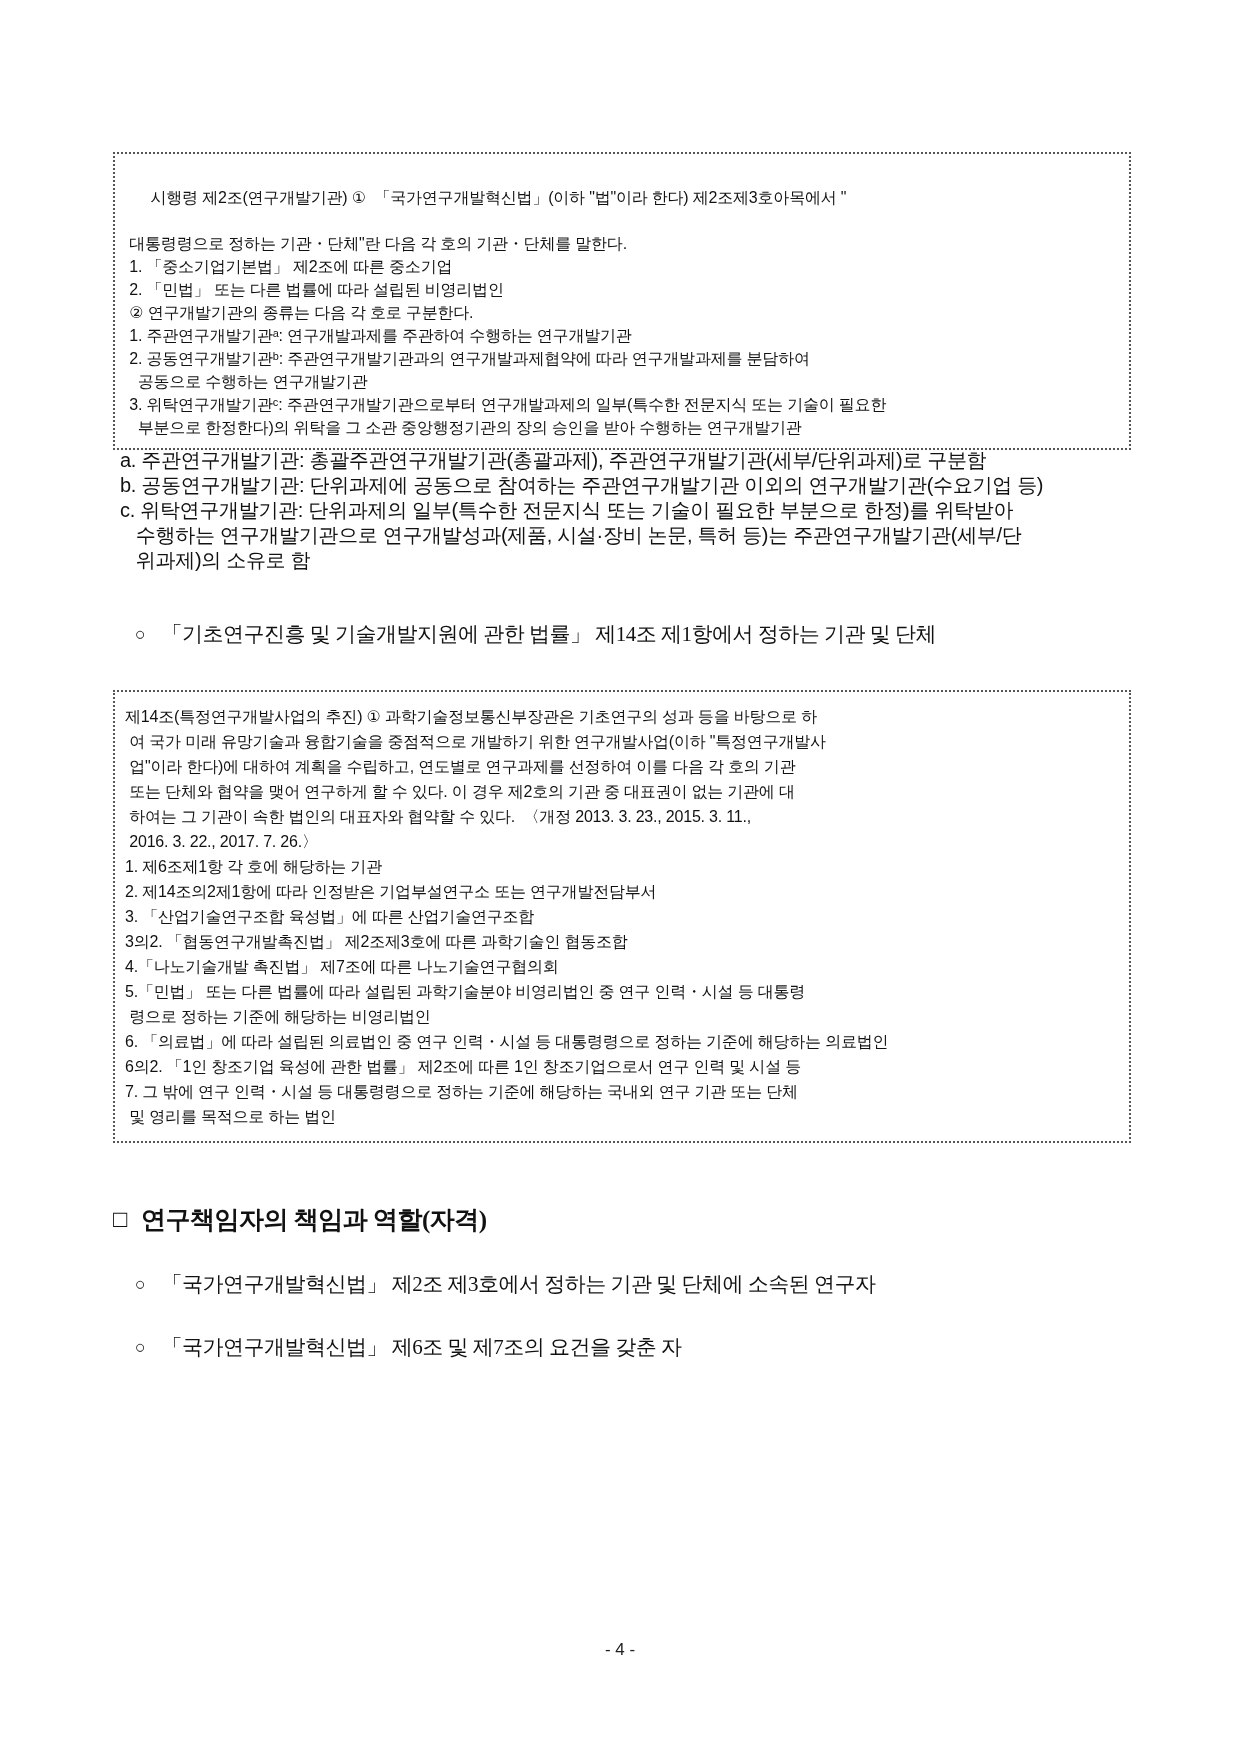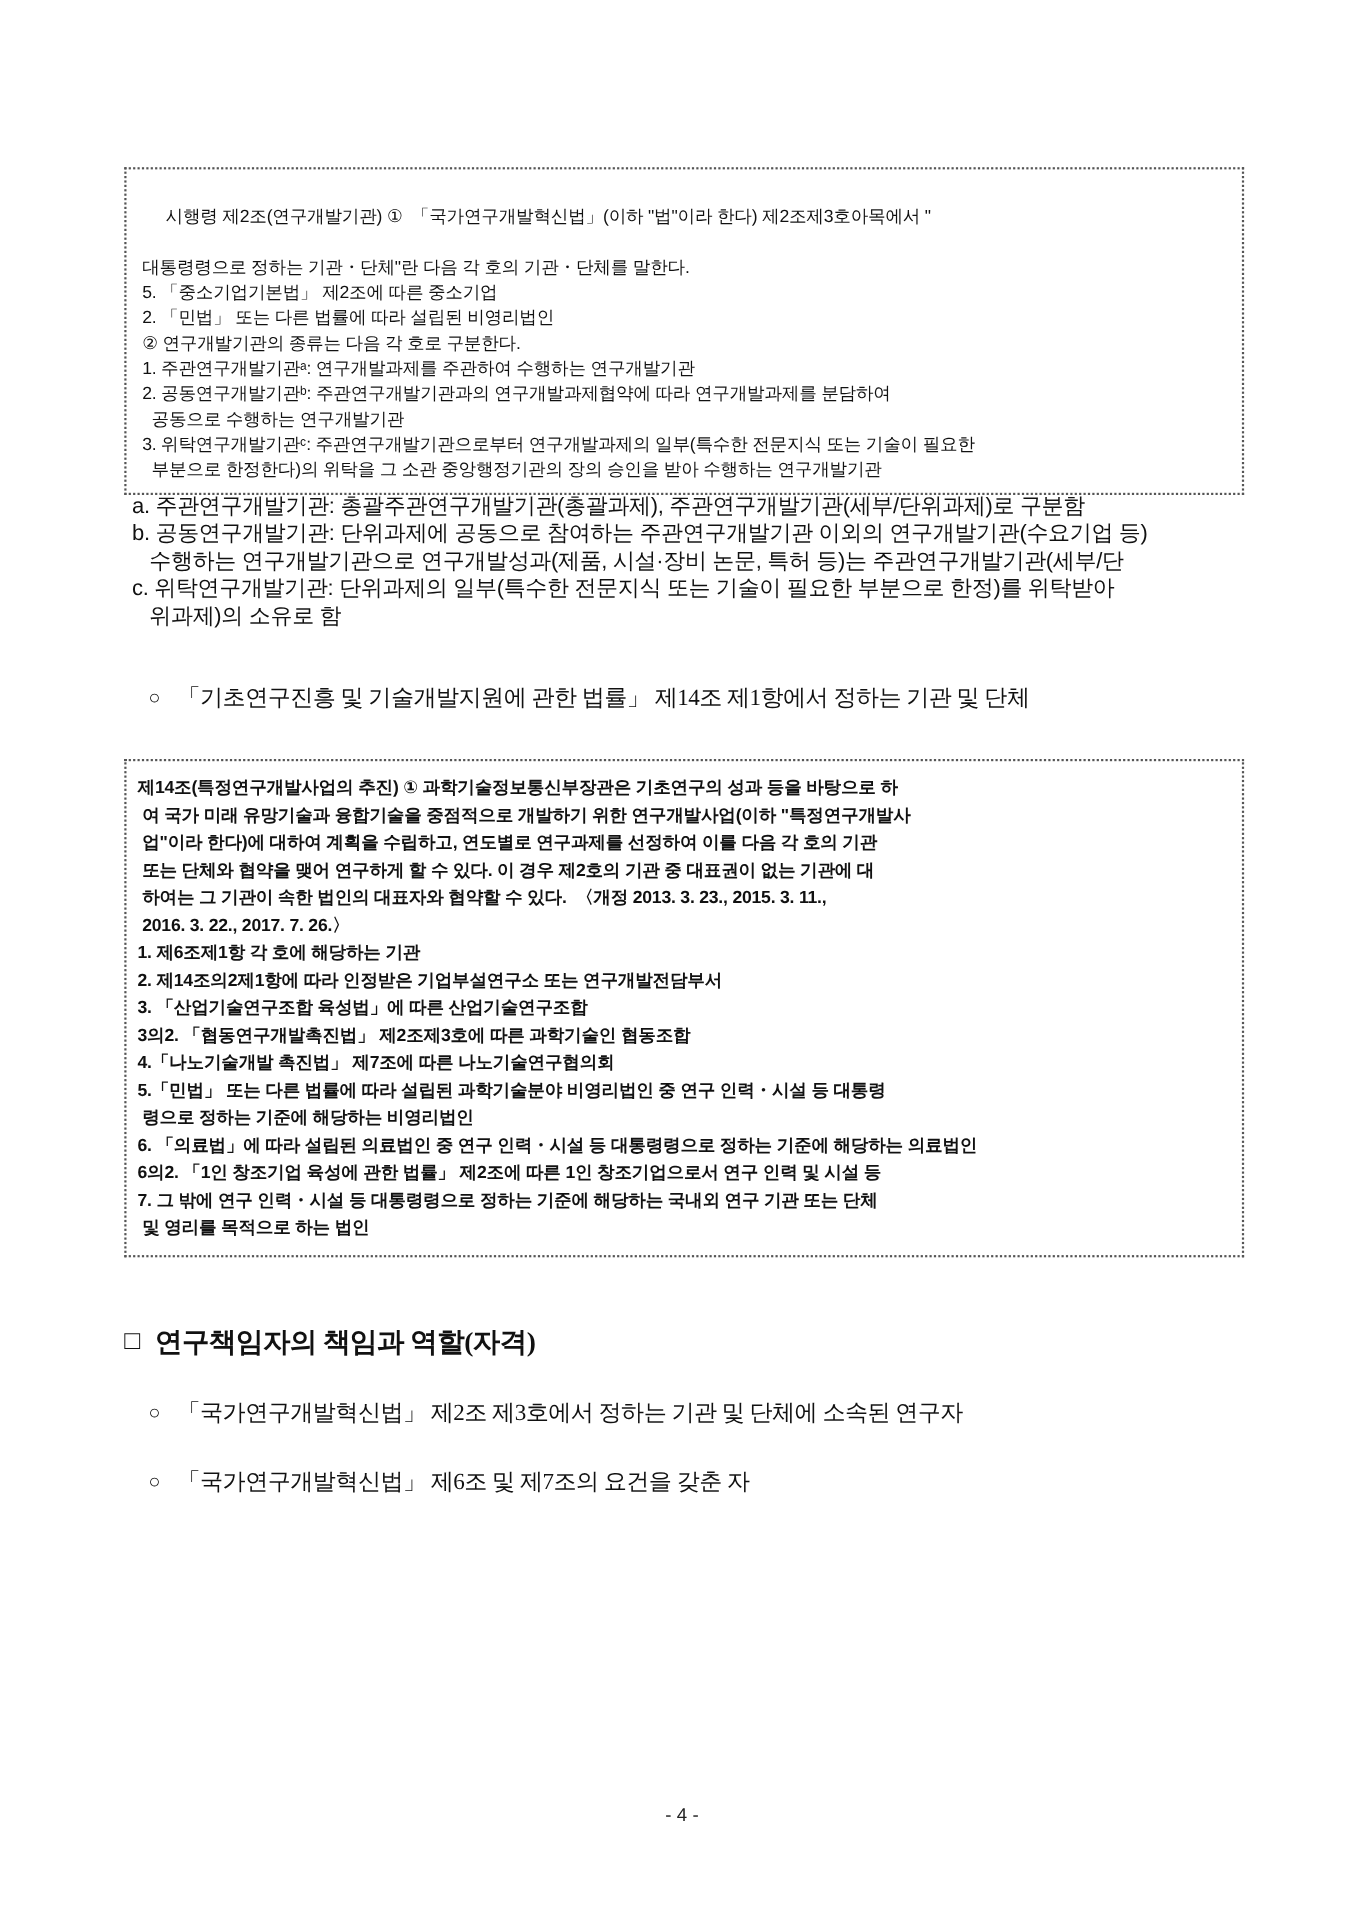--- a/index.html
+++ b/index.html
@@ -60,47 +60,47 @@
 <body>
 
 <div class="content">
 
   <div class="law-box" id="box1" style="top:152px;">
     <div class="line">
       <span class="lead-bold">시행령 제2조(연구개발기관)</span><span> ①  「국가연구개발혁신법」(이하 "법"이라 한다) 제2조제3호아목에서 "</span>
     </div>
     <div>
         <div class="line"> 대통령령으로 정하는 기관・단체"란 다음 각 호의 기관・단체를 말한다.</div>
-        <div class="line"> 5. 「중소기업기본법」 제2조에 따른 중소기업</div>
+        <div class="line"> 1. 「중소기업기본법」 제2조에 따른 중소기업</div>
         <div class="line"> 2. 「민법」 또는 다른 법률에 따라 설립된 비영리법인</div>
         <div class="line"> ② 연구개발기관의 종류는 다음 각 호로 구분한다.</div>
         <div class="line"> 1. 주관연구개발기관ᵃ: 연구개발과제를 주관하여 수행하는 연구개발기관</div>
         <div class="line"> 2. 공동연구개발기관ᵇ: 주관연구개발기관과의 연구개발과제협약에 따라 연구개발과제를 분담하여</div>
         <div class="line">   공동으로 수행하는 연구개발기관</div>
         <div class="line"> 3. 위탁연구개발기관ᶜ: 주관연구개발기관으로부터 연구개발과제의 일부(특수한 전문지식 또는 기술이 필요한</div>
         <div class="line">   부분으로 한정한다)의 위탁을 그 소관 중앙행정기관의 장의 승인을 받아 수행하는 연구개발기관</div>
       </div>
   </div>
 
   <div class="footnotes">
     <div>
         <div class="line">a. 주관연구개발기관: 총괄주관연구개발기관(총괄과제), 주관연구개발기관(세부/단위과제)로 구분함</div>
         <div class="line">b. 공동연구개발기관: 단위과제에 공동으로 참여하는 주관연구개발기관 이외의 연구개발기관(수요기업 등)</div>
+        <div class="line">c. 위탁연구개발기관: 단위과제의 일부(특수한 전문지식 또는 기술이 필요한 부분으로 한정)를 위탁받아</div>
         <div class="line">   수행하는 연구개발기관으로 연구개발성과(제품, 시설·장비 논문, 특허 등)는 주관연구개발기관(세부/단</div>
-        <div class="line">c. 위탁연구개발기관: 단위과제의 일부(특수한 전문지식 또는 기술이 필요한 부분으로 한정)를 위탁받아</div>
         <div class="line">   위과제)의 소유로 함</div>
       </div>
   </div>
 
   <div class="serif-bullet" style="top:620px;">
     <span class="marker">○</span>
     <span class="btext">「기초연구진흥 및 기술개발지원에 관한 법률」 제14조 제1항에서 정하는 기관 및 단체</span>
   </div>
 
-  <div class="law-box" id="box2" style="top:690px; padding:12px 12px 12px 10px;font-weight:bold;">
+  <div class="law-box" id="box2" style="top:690px; padding:12px 12px 12px 10px;">
     <div>
         <div class="line">제14조(특정연구개발사업의 추진) ① 과학기술정보통신부장관은 기초연구의 성과 등을 바탕으로 하</div>
         <div class="line"> 여 국가 미래 유망기술과 융합기술을 중점적으로 개발하기 위한 연구개발사업(이하 "특정연구개발사</div>
         <div class="line"> 업"이라 한다)에 대하여 계획을 수립하고, 연도별로 연구과제를 선정하여 이를 다음 각 호의 기관</div>
         <div class="line"> 또는 단체와 협약을 맺어 연구하게 할 수 있다. 이 경우 제2호의 기관 중 대표권이 없는 기관에 대</div>
         <div class="line"> 하여는 그 기관이 속한 법인의 대표자와 협약할 수 있다.  〈개정 2013. 3. 23., 2015. 3. 11.,</div>
         <div class="line"> 2016. 3. 22., 2017. 7. 26.〉</div>
         <div class="line">1. 제6조제1항 각 호에 해당하는 기관</div>
         <div class="line">2. 제14조의2제1항에 따라 인정받은 기업부설연구소 또는 연구개발전담부서</div>
         <div class="line">3. 「산업기술연구조합 육성법」에 따른 산업기술연구조합</div>

